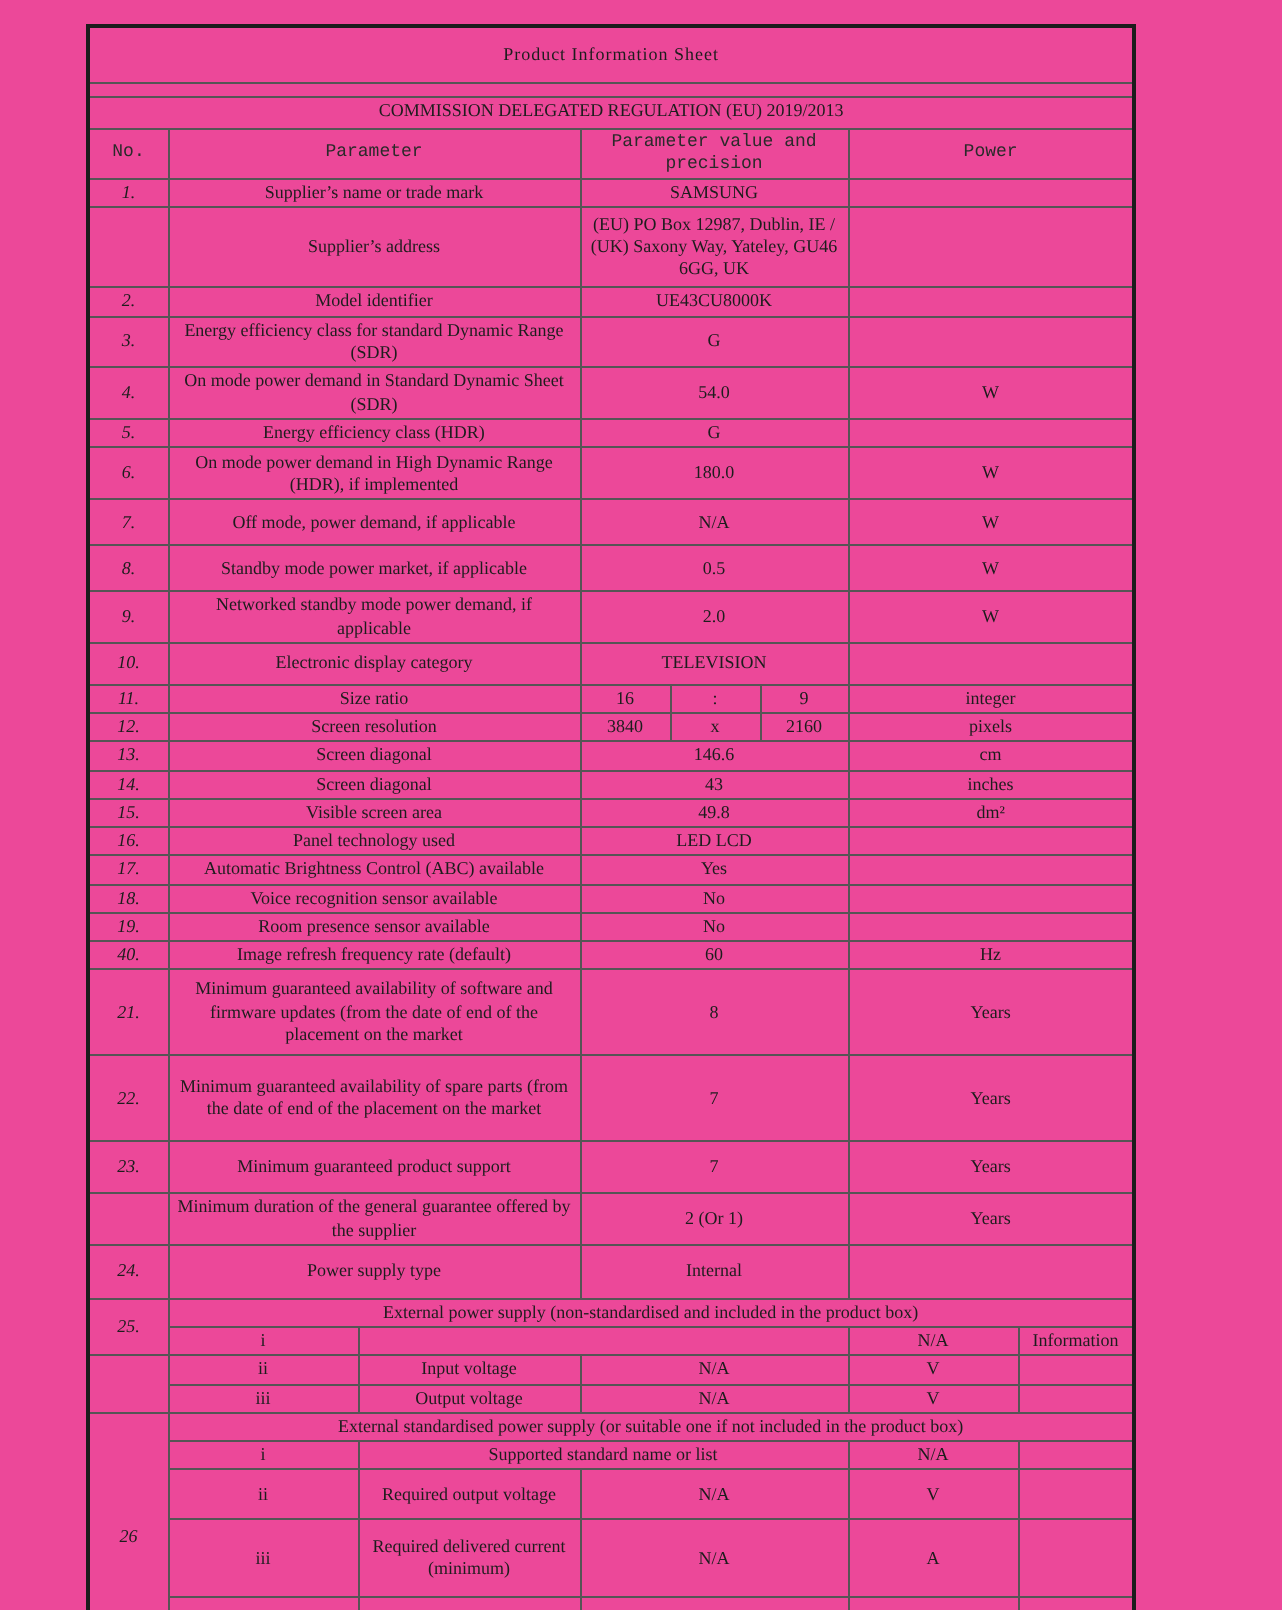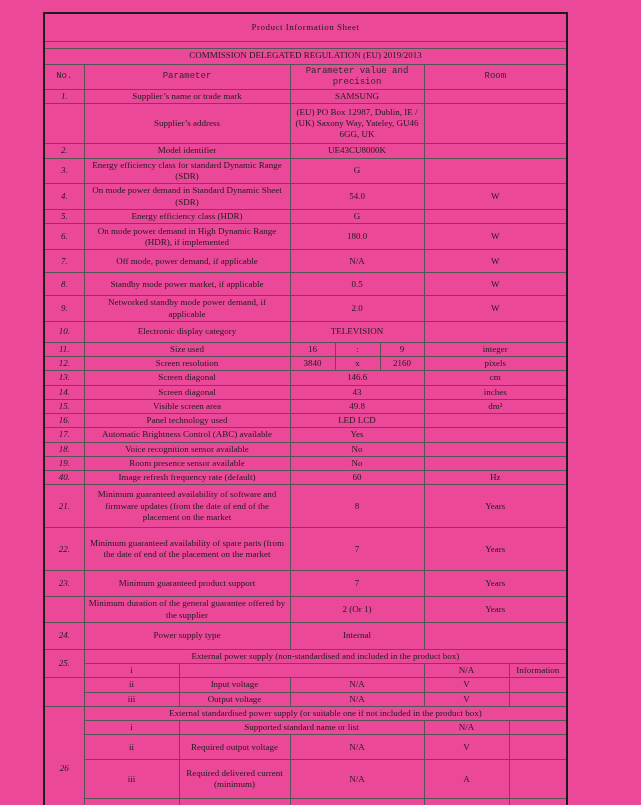--- a/index.html
+++ b/index.html
@@ -48,21 +48,21 @@
           <td colspan="8" class="spacer-cell"></td>
         </tr>
   <tr style="height:16px">
           <td colspan="8" class="subtitle-cell">COMMISSION DELEGATED REGULATION (EU) 2019/2013</td>
         </tr>
 
   <tr style="height:18px">
     <th class="head-cell">No.</th>
     <th colspan="2" class="head-cell">Parameter</th>
     <th colspan="3" class="head-cell">Parameter value and precision</th>
-    <th colspan="2" class="head-cell">Room</th>
+    <th colspan="2" class="head-cell">Power</th>
   </tr>
 
   <tr style="height:12px">
     <td class="no-cell">1.</td>
     <td colspan="2">Supplier’s name or trade mark</td>
     <td colspan="3">SAMSUNG</td>
     <td colspan="2"></td>
   </tr>
   <tr style="height:40px">
     <td class="no-cell"></td>
@@ -119,21 +119,21 @@
     <td colspan="2">W</td>
   </tr>
   <tr style="height:21px">
     <td class="no-cell">10.</td>
     <td colspan="2">Electronic display category</td>
     <td colspan="3">TELEVISION</td>
     <td colspan="2"></td>
   </tr>
   <tr style="height:10px">
     <td class="no-cell">11.</td>
-    <td colspan="2">Size used</td>
+    <td colspan="2">Size ratio</td>
     <td>16</td>
     <td>:</td>
     <td>9</td>
     <td colspan="2">integer</td>
   </tr>
   <tr style="height:10px">
     <td class="no-cell">12.</td>
     <td colspan="2">Screen resolution</td>
     <td>3840</td>
     <td>x</td>

